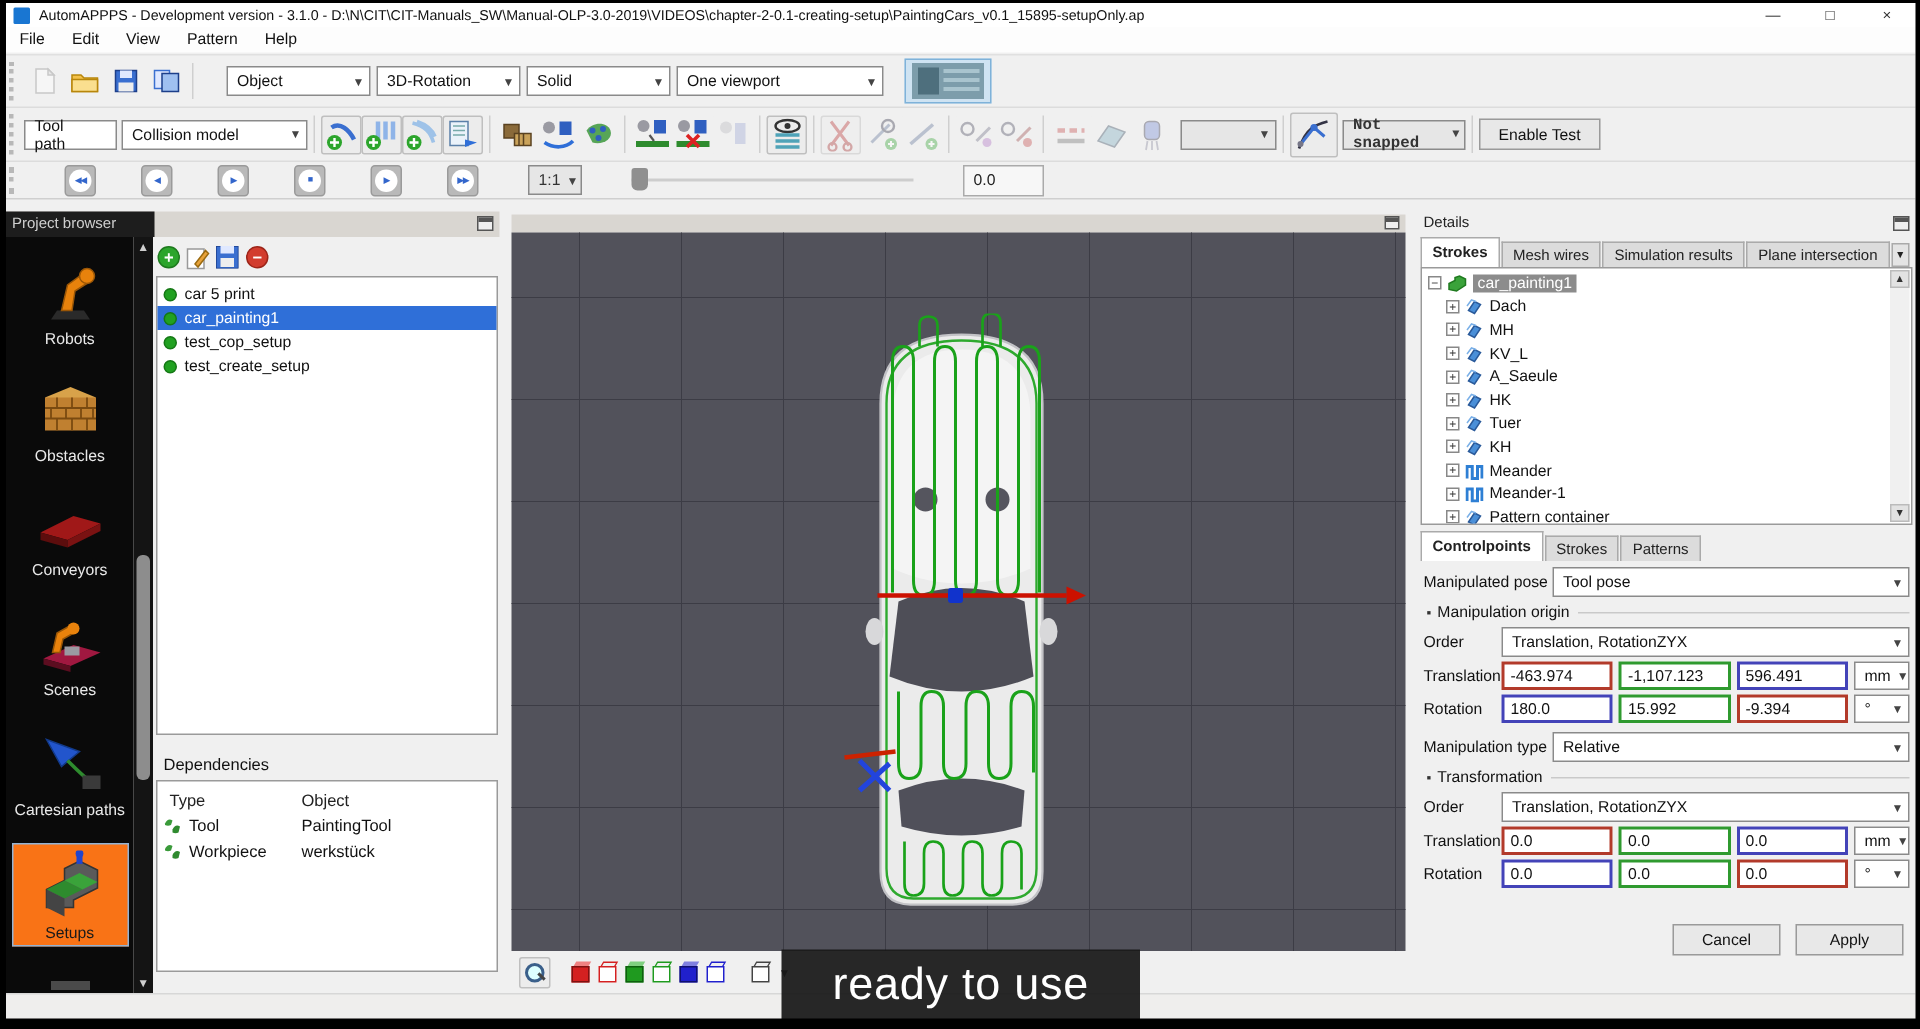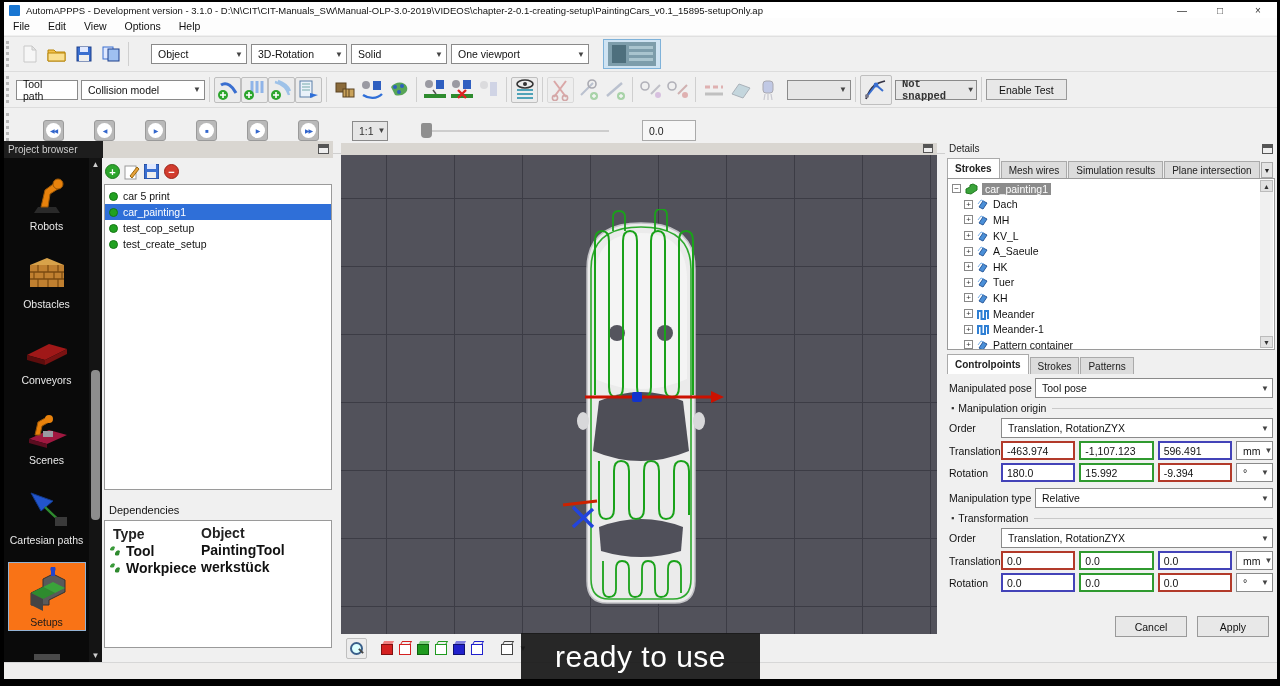--- a/index.html
+++ b/index.html
@@ -22,21 +22,21 @@
   .wbtn { width:38px; height:15px; text-align:center; font-size:10px; color:#333; line-height:15px; }
 
   
   .menubar { position:absolute; left:4px; top:18px; right:3px; height:17px; background:#fdfdfd; display:flex; align-items:center; }
   .menu-item { font-size:10.5px; color:#111; padding:0 9px; line-height:17px; }
 
   
   .tb { position:absolute; left:4px; right:3px; background:#f0f0f0; display:flex; align-items:center; }
   .tb1 { top:36px; height:35px; border-top:1px solid #e0e0e0; }
   .tb2 { top:71px; height:36px; border-top:1px solid #dcdcdc; }
-  .tb3 { top:107px; height:47px; border-top:1px solid #dcdcdc; border-bottom:1px solid #cfcfcf;gap:27px; }
+  .tb3 { top:107px; height:26px; border-top:1px solid #dcdcdc; border-bottom:1px solid #cfcfcf;gap:27px; }
   .grip { width:7px; height:78%; border-left:3px dotted #b8b8b8; margin:0 3px 0 2px; }
   .sep { width:1px; height:70%; background:#cfcfcf; margin:0 4px; }
   .tbtn { width:27px; height:26px; border:1px solid transparent; border-radius:2px; display:flex; align-items:center; justify-content:center; position:relative; background:#f0f0f0; }
   .tbtn.framed { border-color:#bfbfbf; background:#ececec; }
   .tbtn.disabled { opacity:.45; }
   .dd { height:20px; background:#fff; border:1px solid #8a8a8a; display:flex; align-items:center; font-size:10.5px; color:#111; padding:0 3px 0 6px; position:relative; }
   .dd .arrow { margin-left:auto; font-size:8px; color:#444; padding-left:4px; }
   .dd.gray { background:#e6e6e6; color:#333; }
   .btn { height:21px; background:#e8e8e8; border:1px solid #9a9a9a; font-size:10.5px; color:#111; display:flex; align-items:center; justify-content:center; padding:0 12px; }
 
@@ -77,21 +77,21 @@
   .round-ic { width:15px; height:15px; border-radius:50%; color:#fff; font-size:11px; line-height:14px; text-align:center; font-weight:bold; }
   .round-ic.green { background:#2ca52c; border:1px solid #1d7a1d; }
   .round-ic.red { background:#d23c2e; border:1px solid #9c2418; }
   .sq-ic { width:16px; height:15px; position:relative; }
   .listbox { margin:2px 1px 0 1px; height:306px; background:#fff; border:1px solid #9a9a9a; padding-top:3px; }
   .lrow { display:flex; align-items:center; height:16px; padding-left:4px; font-size:10.5px; color:#111; }
   .lrow .dot { width:9px; height:9px; border-radius:50%; background:#21a121; border:1px solid #157815; margin-right:5px; flex:none; }
   .lrow.selected { background:#2f6fd8; color:#fff; }
   .deps-title { font-size:11px; color:#111; margin:14px 0 4px 6px; }
   .deps-box { margin:4px 1px 0 1px; height:128px; background:#fff; border:1px solid #9a9a9a; padding:4px 0 0 4px; }
-  .deps-row { display:flex; height:17px; font-size:14px; color:#111;font-weight:bold; }
+  .deps-row { display:flex; align-items:center; height:17px; font-size:11px; color:#111; }
   .deps-row .c1 { width:92px; display:flex; align-items:center; }
   .deps-row.head { color:#222; }
   .deps-row.head .c1 { padding-left:4px; }
   .dep-ic { margin:0 4px 0 0; }
 
   
   .viewport { position:absolute; left:341px; top:143px; width:596px; height:519px; background:#f0f0f0; z-index:2; }
   .vp-titlebar { height:12px; background:#d9d6d1; position:relative; }
   .vp-titlebar .floatbox { top:1px; width:10px; height:9px; }
   .vp-canvas { position:absolute; left:0; top:12px; width:596px; height:479px; background-color:#52525b;
@@ -162,21 +162,21 @@
       <div class="wbtn">—</div>
       <div class="wbtn">□</div>
       <div class="wbtn">×</div>
     </div>
   </div>
 
   <div class="menubar">
     <div class="menu-item">File</div>
     <div class="menu-item">Edit</div>
     <div class="menu-item">View</div>
-    <div class="menu-item">Options</div>
+    <div class="menu-item">Pattern</div>
     <div class="menu-item">Help</div>
   </div>
 
   <div class="tb tb1">
     <div class="grip"></div>
     <div class="tbtn disabled">
       <svg width="16" height="18">
           <path d="M2 1 h8 l4 4 v12 h-12 z" fill="#fff" stroke="#999"></path>
           <path d="M10 1 l4 4 h-4 z" fill="#ddd" stroke="#999"></path>
         </svg>

